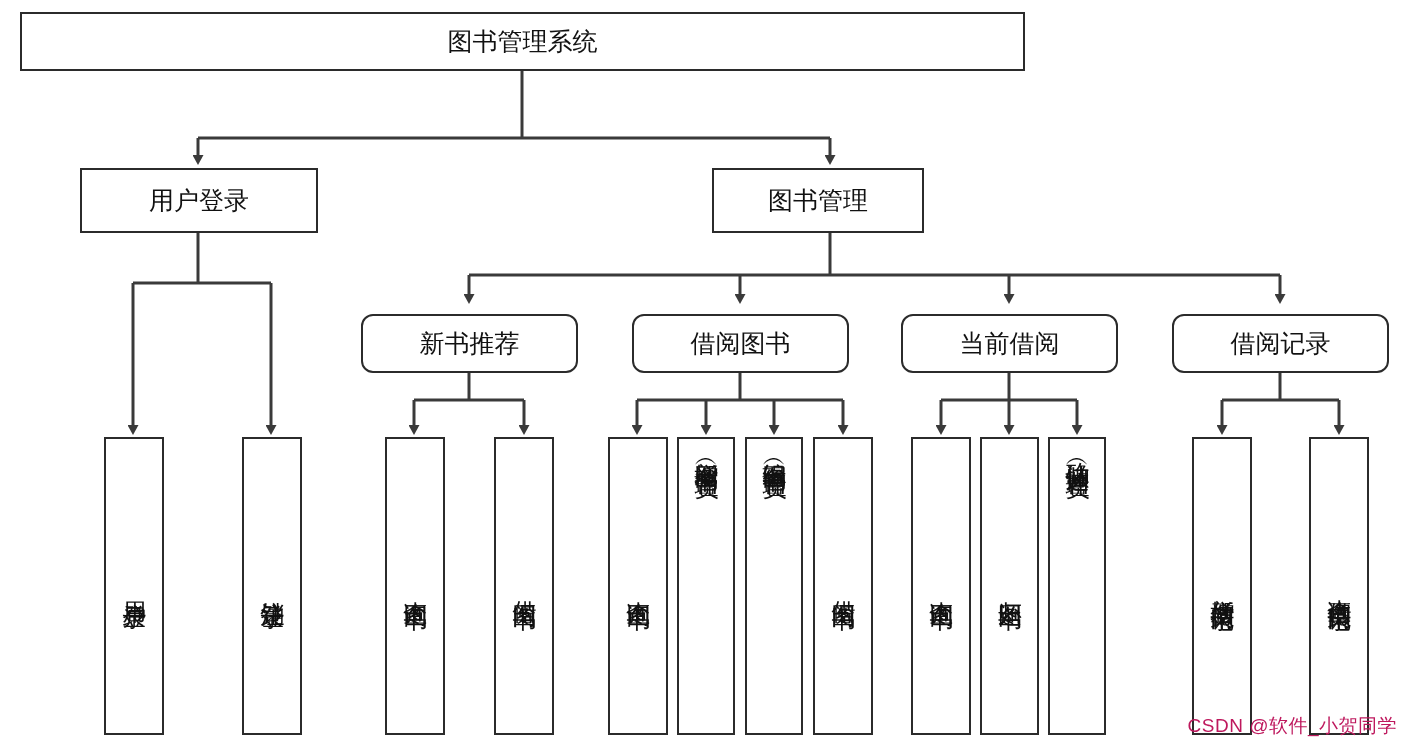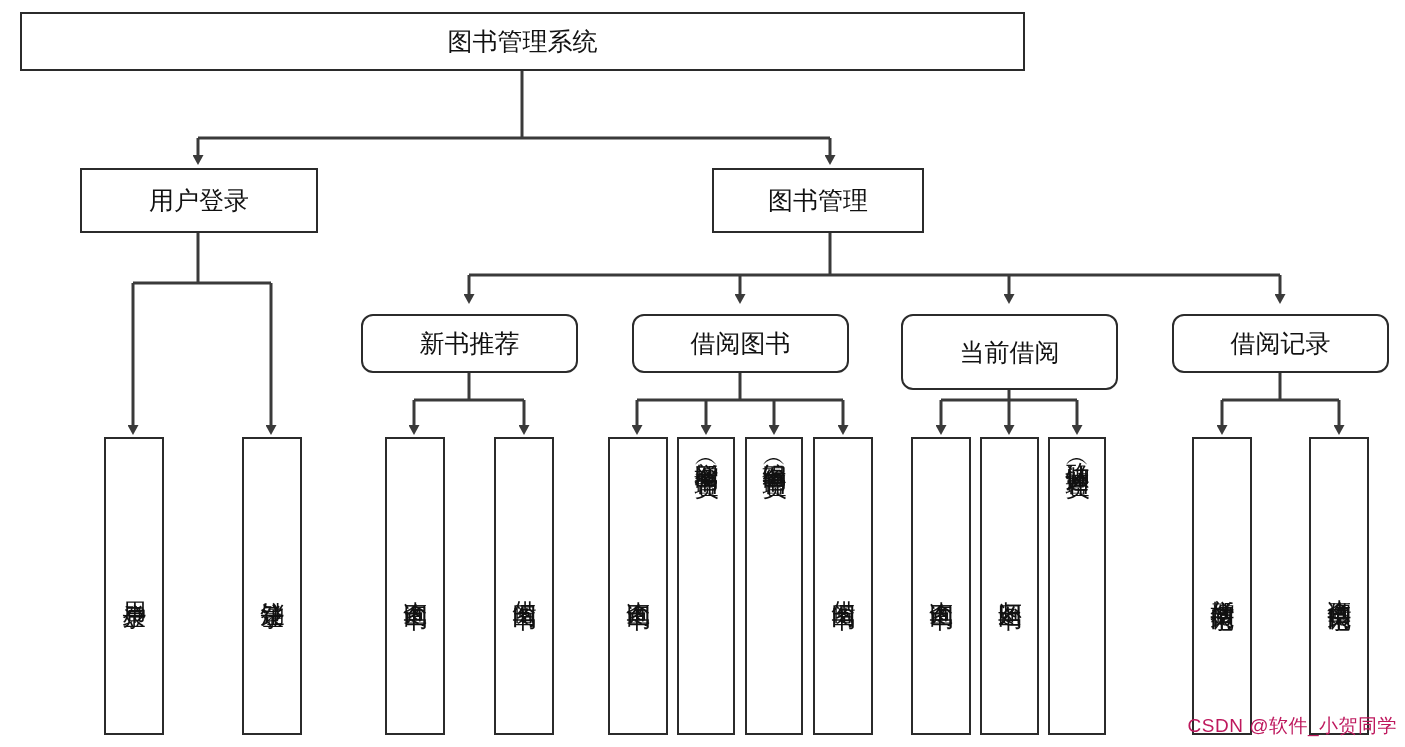--- a/index.html
+++ b/index.html
@@ -131,21 +131,21 @@
   <div class="node level2" style="left:712px; top:168px; width:212px; height:65px;">
     <span class="label">图书管理</span>
   </div>
 
   <div class="node level3" style="left:361px; top:314px; width:217px; height:59px;">
     <span class="label">新书推荐</span>
   </div>
   <div class="node level3" style="left:632px; top:314px; width:217px; height:59px;">
     <span class="label">借阅图书</span>
   </div>
-  <div class="node level3" style="left:901px; top:314px; width:217px; height:76px;">
+  <div class="node level3" style="left:901px; top:314px; width:217px; height:59px;">
     <span class="label">当前借阅</span>
   </div>
   <div class="node level3" style="left:1172px; top:314px; width:217px; height:59px;">
     <span class="label">借阅记录</span>
   </div>
 
   <div class="node leaf" style="left:104px; top:437px; width:60px; height:298px;">
     <span class="label">用户登录</span>
   </div>
   <div class="node leaf" style="left:242px; top:437px; width:60px; height:298px;">

